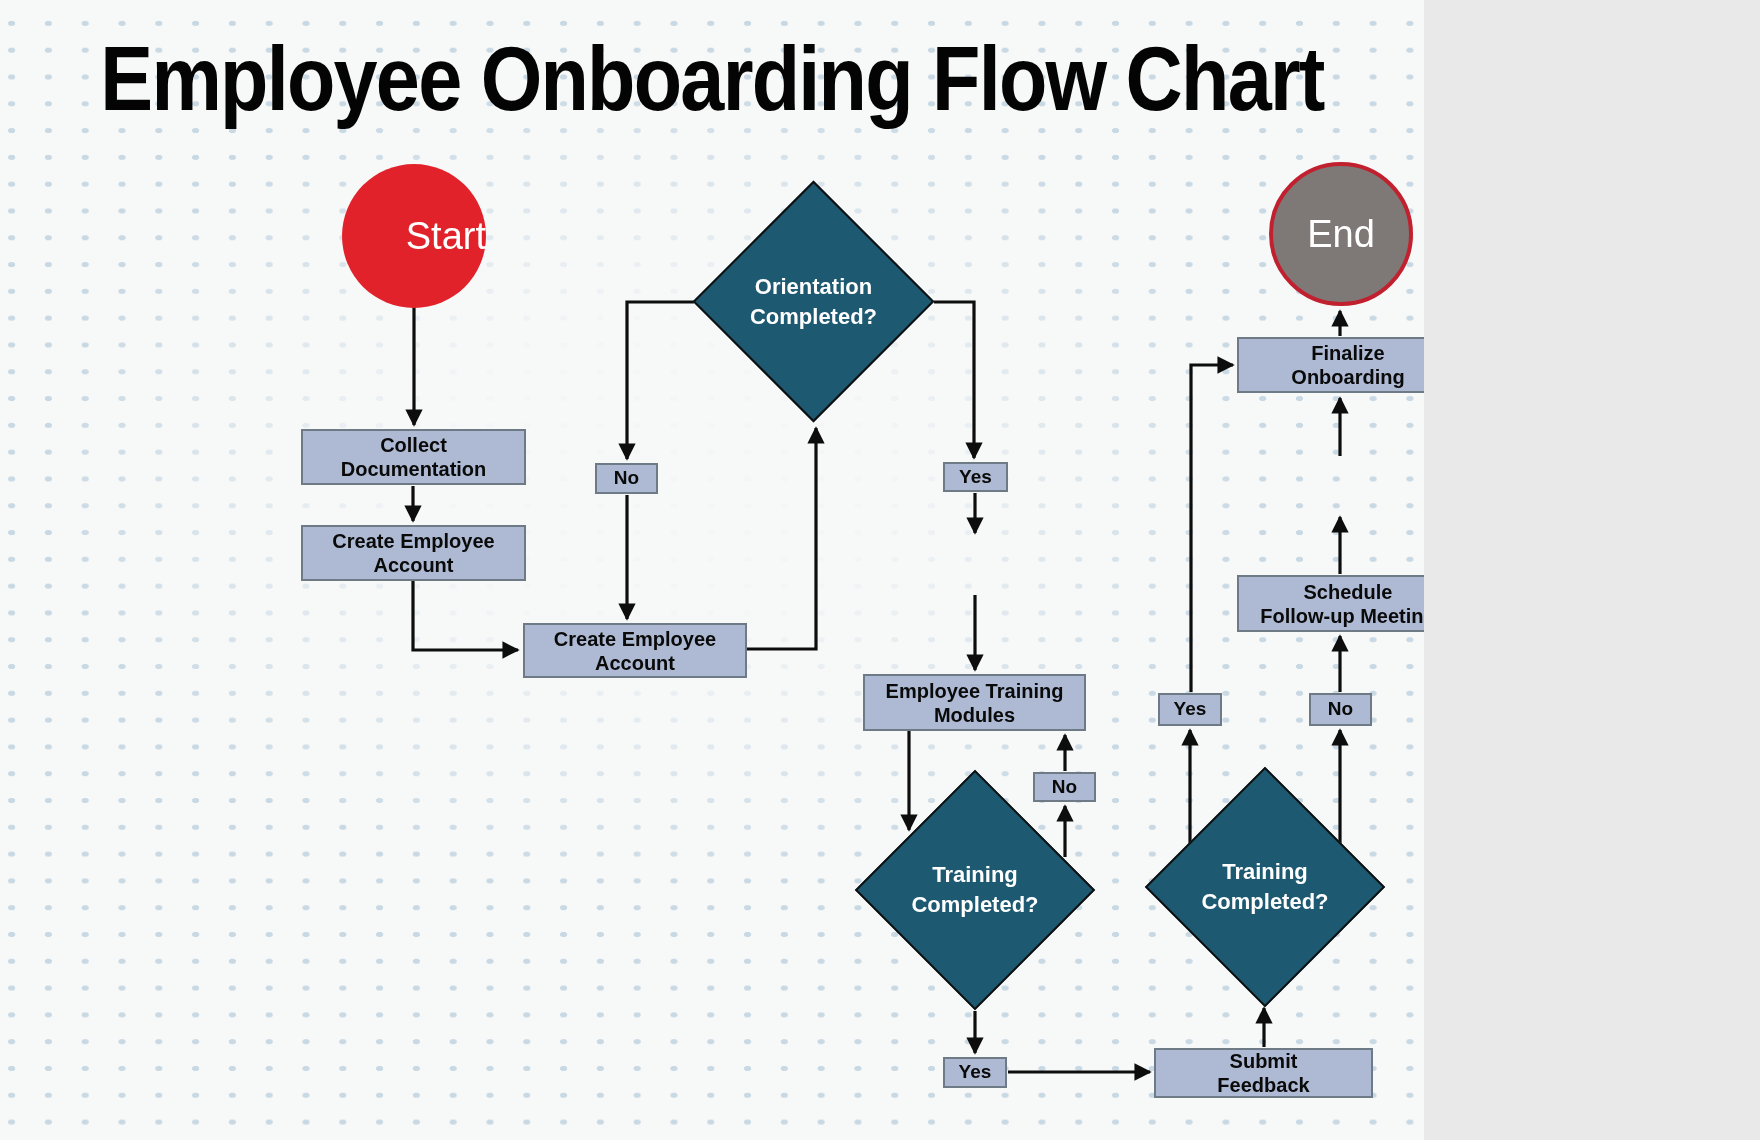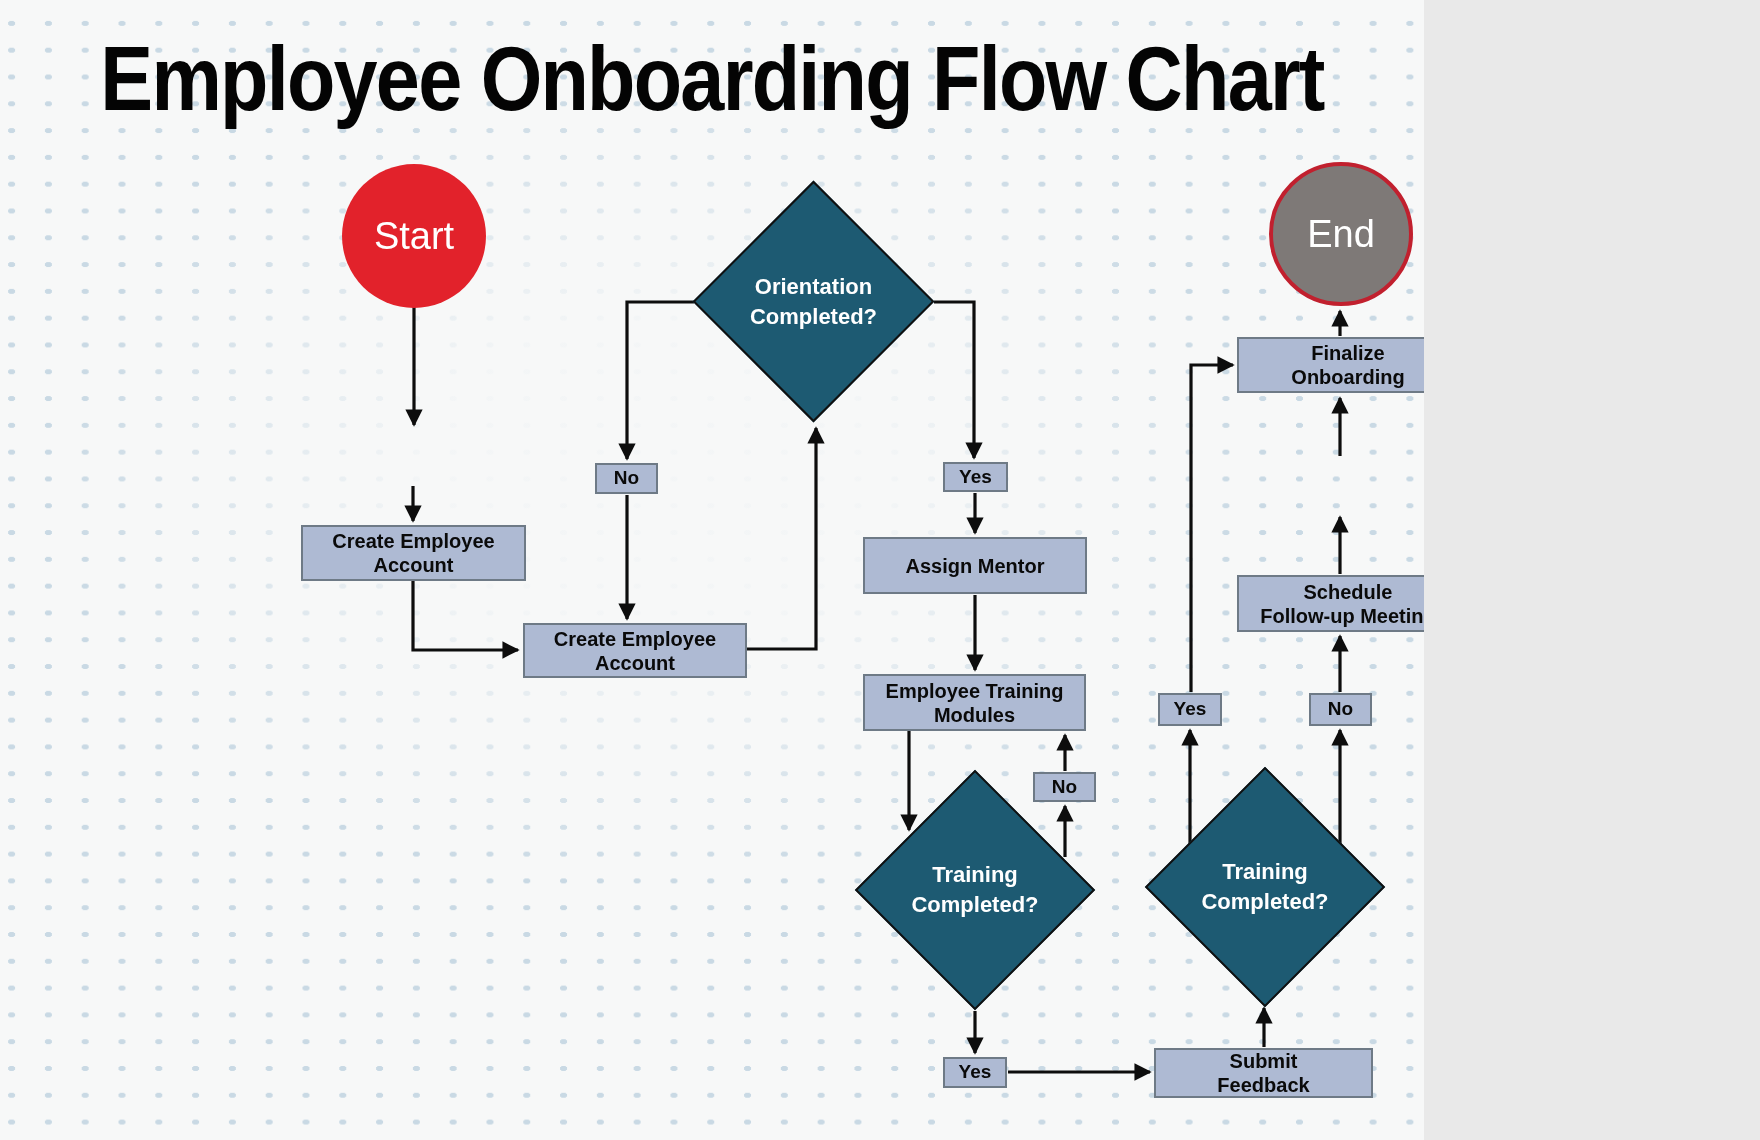--- a/index.html
+++ b/index.html
@@ -28,21 +28,21 @@
     position:absolute;display:flex;align-items:center;justify-content:center;
     box-sizing:border-box;text-align:center;
   }
   .proc{
     background:#aebad3;border:2px solid #6e7a86;
     color:#0a0a0a;font-weight:700;font-size:20px;line-height:1.2;
   }
   .small{font-size:19px;}
   .lbl{white-space:pre-line;}
   .circle{border-radius:50%;color:#ffffff;font-size:38px;font-weight:400;}
-  .start{background:#e2222b;}
+  .start{background:#e2222b;justify-content:flex-end;}
   .end{background:#7e7977;border:4px solid #c1202e;}
   .diamond{
     position:absolute;box-sizing:border-box;
     background:#1d5a72;border:2.5px solid #101010;
     transform:rotate(45deg);
   }
   .dlabel{
     position:absolute;inset:0;display:flex;align-items:center;justify-content:center;
     transform:rotate(-45deg);
     color:#ffffff;font-weight:700;font-size:22px;line-height:1.35;
@@ -103,37 +103,38 @@
     </div>
     <div class="diamond" style="left:890px;top:805px;width:170px;height:170px;">
       <div class="dlabel">Training
 Completed?</div>
     </div>
     <div class="diamond" style="left:1180px;top:802px;width:170px;height:170px;">
       <div class="dlabel">Training
 Completed?</div>
     </div>
 
+    <div class="node proc" style="left:301px;top:429px;width:225px;height:56px;">
+      <span class="lbl">Collect
+Documentation</span>
+    </div>
     <div class="node proc" style="left:301px;top:525px;width:225px;height:56px;">
       <span class="lbl">Create Employee
 Account</span>
     </div>
     <div class="node proc small" style="left:595px;top:463px;width:63px;height:31px;">
       <span class="lbl">No</span>
     </div>
     <div class="node proc" style="left:523px;top:623px;width:224px;height:55px;">
       <span class="lbl">Create Employee
 Account</span>
     </div>
 
     <div class="node proc small" style="left:943px;top:462px;width:65px;height:30px;">
       <span class="lbl">Yes</span>
-    </div>
-    <div class="node proc" style="left:863px;top:537px;width:224px;height:57px;">
-      <span class="lbl">Assign Mentor</span>
     </div>
     <div class="node proc" style="left:863px;top:674px;width:223px;height:57px;">
       <span class="lbl">Employee Training
 Modules</span>
     </div>
     <div class="node proc small" style="left:1033px;top:772px;width:63px;height:30px;">
       <span class="lbl">No</span>
     </div>
     <div class="node proc small" style="left:943px;top:1057px;width:64px;height:31px;">
       <span class="lbl">Yes</span>

